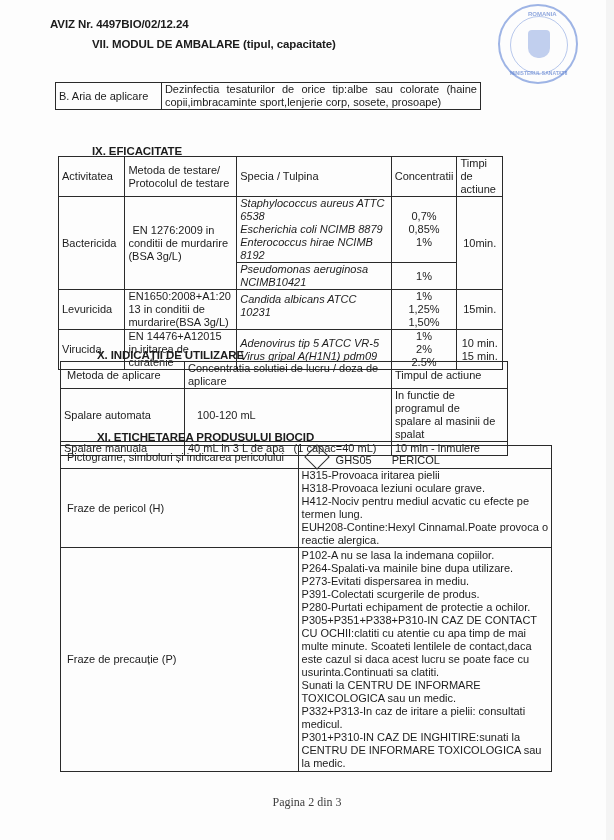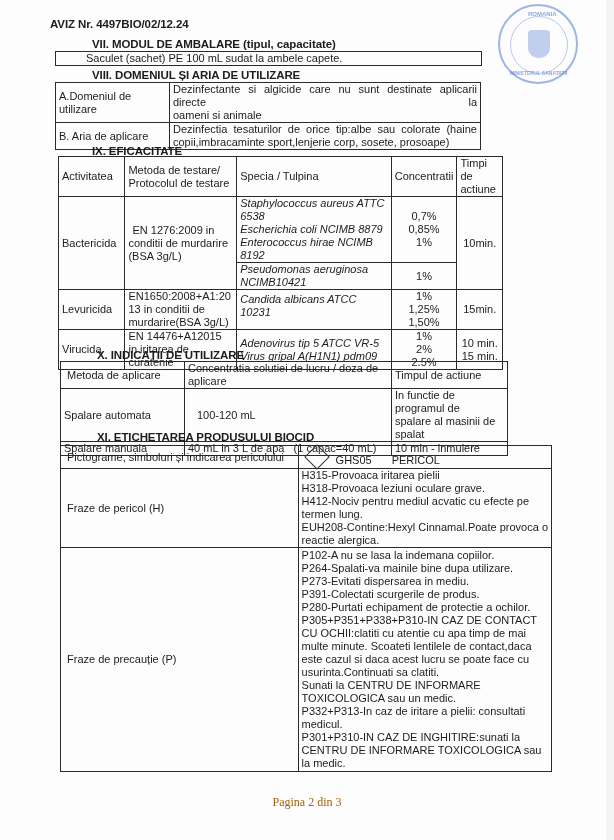--- a/index.html
+++ b/index.html
@@ -21,59 +21,44 @@
   
   .stamp { position: absolute; left: 498px; top: 4px; width: 80px; height: 80px; border-radius: 50%;
            border: 2px solid rgba(80,120,210,0.55); box-sizing: border-box; }
   .stamp-inner { position: absolute; left: 10px; top: 10px; width: 56px; height: 56px; border-radius: 50%;
            border: 1px solid rgba(80,120,210,0.4); }
   .stamp-crest { position: absolute; left: 28px; top: 24px; width: 22px; height: 28px;
            background: rgba(80,120,210,0.35); border-radius: 4px 4px 10px 10px; }
   .stamp-txt { position: absolute; font-size: 6px; color: rgba(70,110,200,0.6); font-weight: bold; }
 
   .footer { position: absolute; left: 0; width: 614px; top: 795px; text-align: center;
-            font-family: "Liberation Serif", serif; font-size: 12px; color: #a16207; }
+            font-family: "Liberation Serif", serif; font-size: 12px; color: #404040; }
 
   .ghs { display: inline-block; width: 16px; height: 16px; border: 1px solid #333; transform: rotate(45deg);
          margin: 0 10px 0 6px; vertical-align: -2px; }
   .p-lines div { white-space: nowrap; }
 </style>
 </head>
 <body>
 
 <div class="page">
 
   <div class="aviz">AVIZ Nr. 4497BIO/02/12.24</div>
 
   <div class="stamp">
     <div class="stamp-inner"></div>
     <div class="stamp-crest"></div>
     <div class="stamp-txt" style="left:28px;top:5px;">ROMANIA</div>
     <div class="stamp-txt" style="left:10px;top:64px;font-size:5px;">MINISTERUL SANATATII</div>
   </div>
 
   <div class="sec-title" style="left:92px;top:38px;">VII. MODUL DE AMBALARE (tipul, capacitate)</div>
-  <table style="left:55px;top:51px;width:427px;">
-    <tbody>
-        <tr style="height:13px;">
-          <td style="padding-left:30px;">Saculet (sachet) PE 100 mL sudat la ambele capete.</td>
-        </tr>
-  </tbody>
-    </table>
-
-  <div class="sec-title" style="left:92px;top:69px;">VIII. DOMENIUL ȘI ARIA DE UTILIZARE</div>
+
   <table style="left:55px;top:82px;width:426px;">
     <tbody>
-        <tr style="height:25px;">
-      <td style="width:107px;">A.Domeniul de utilizare</td>
-      <td>
-        <div class="j">Dezinfectante si algicide care nu sunt destinate aplicarii directe la</div>
-        <div>oameni si animale</div>
-      </td>
-    </tr>
     <tr style="height:25px;">
       <td>B. Aria de aplicare</td>
       <td>
         <div class="j">Dezinfectia tesaturilor de orice tip:albe sau colorate (haine</div>
         <div>copii,imbracaminte sport,lenjerie corp, sosete, prosoape)</div>
       </td>
     </tr>
   </tbody>
     </table>
 

